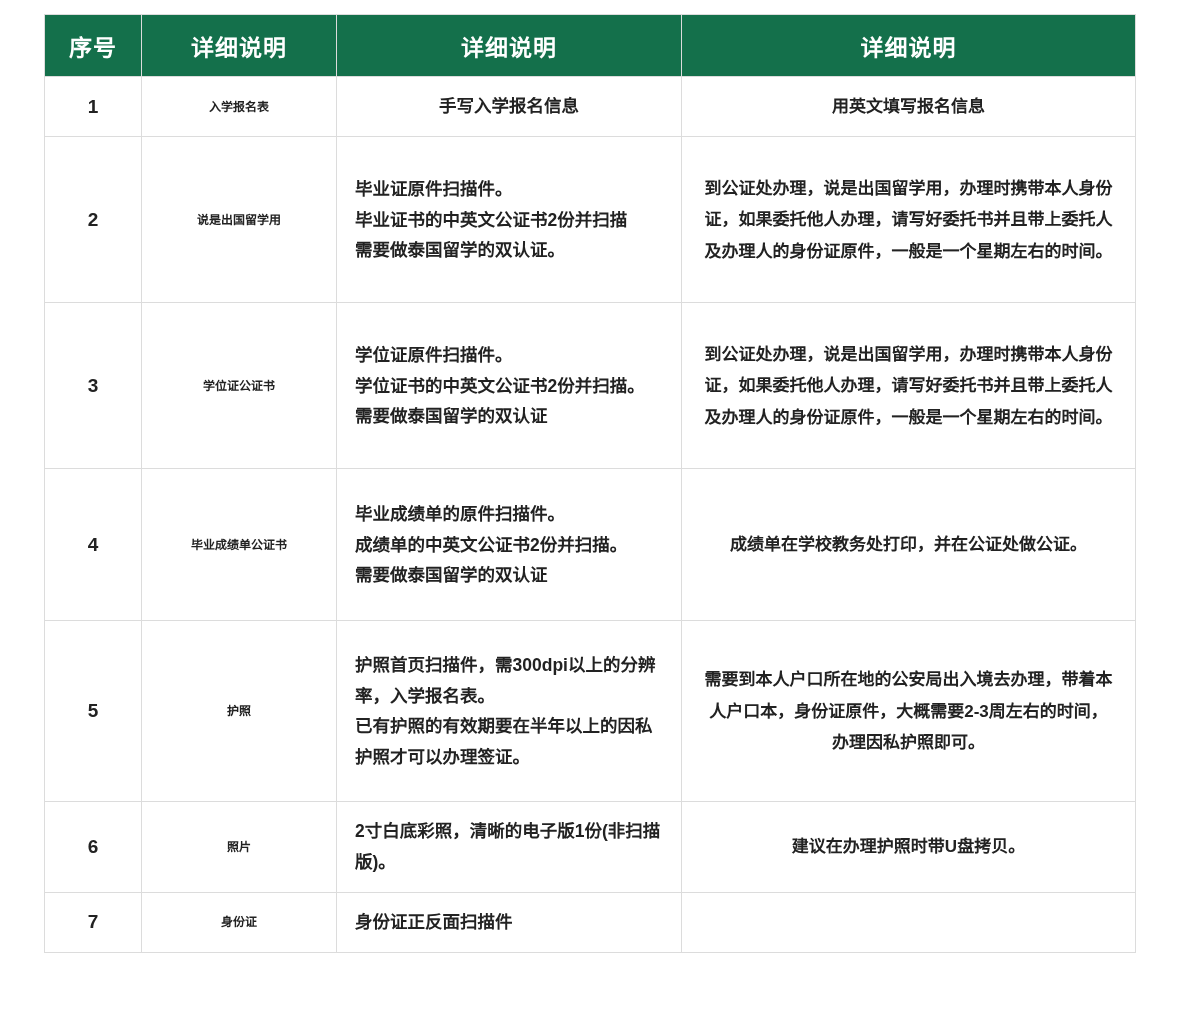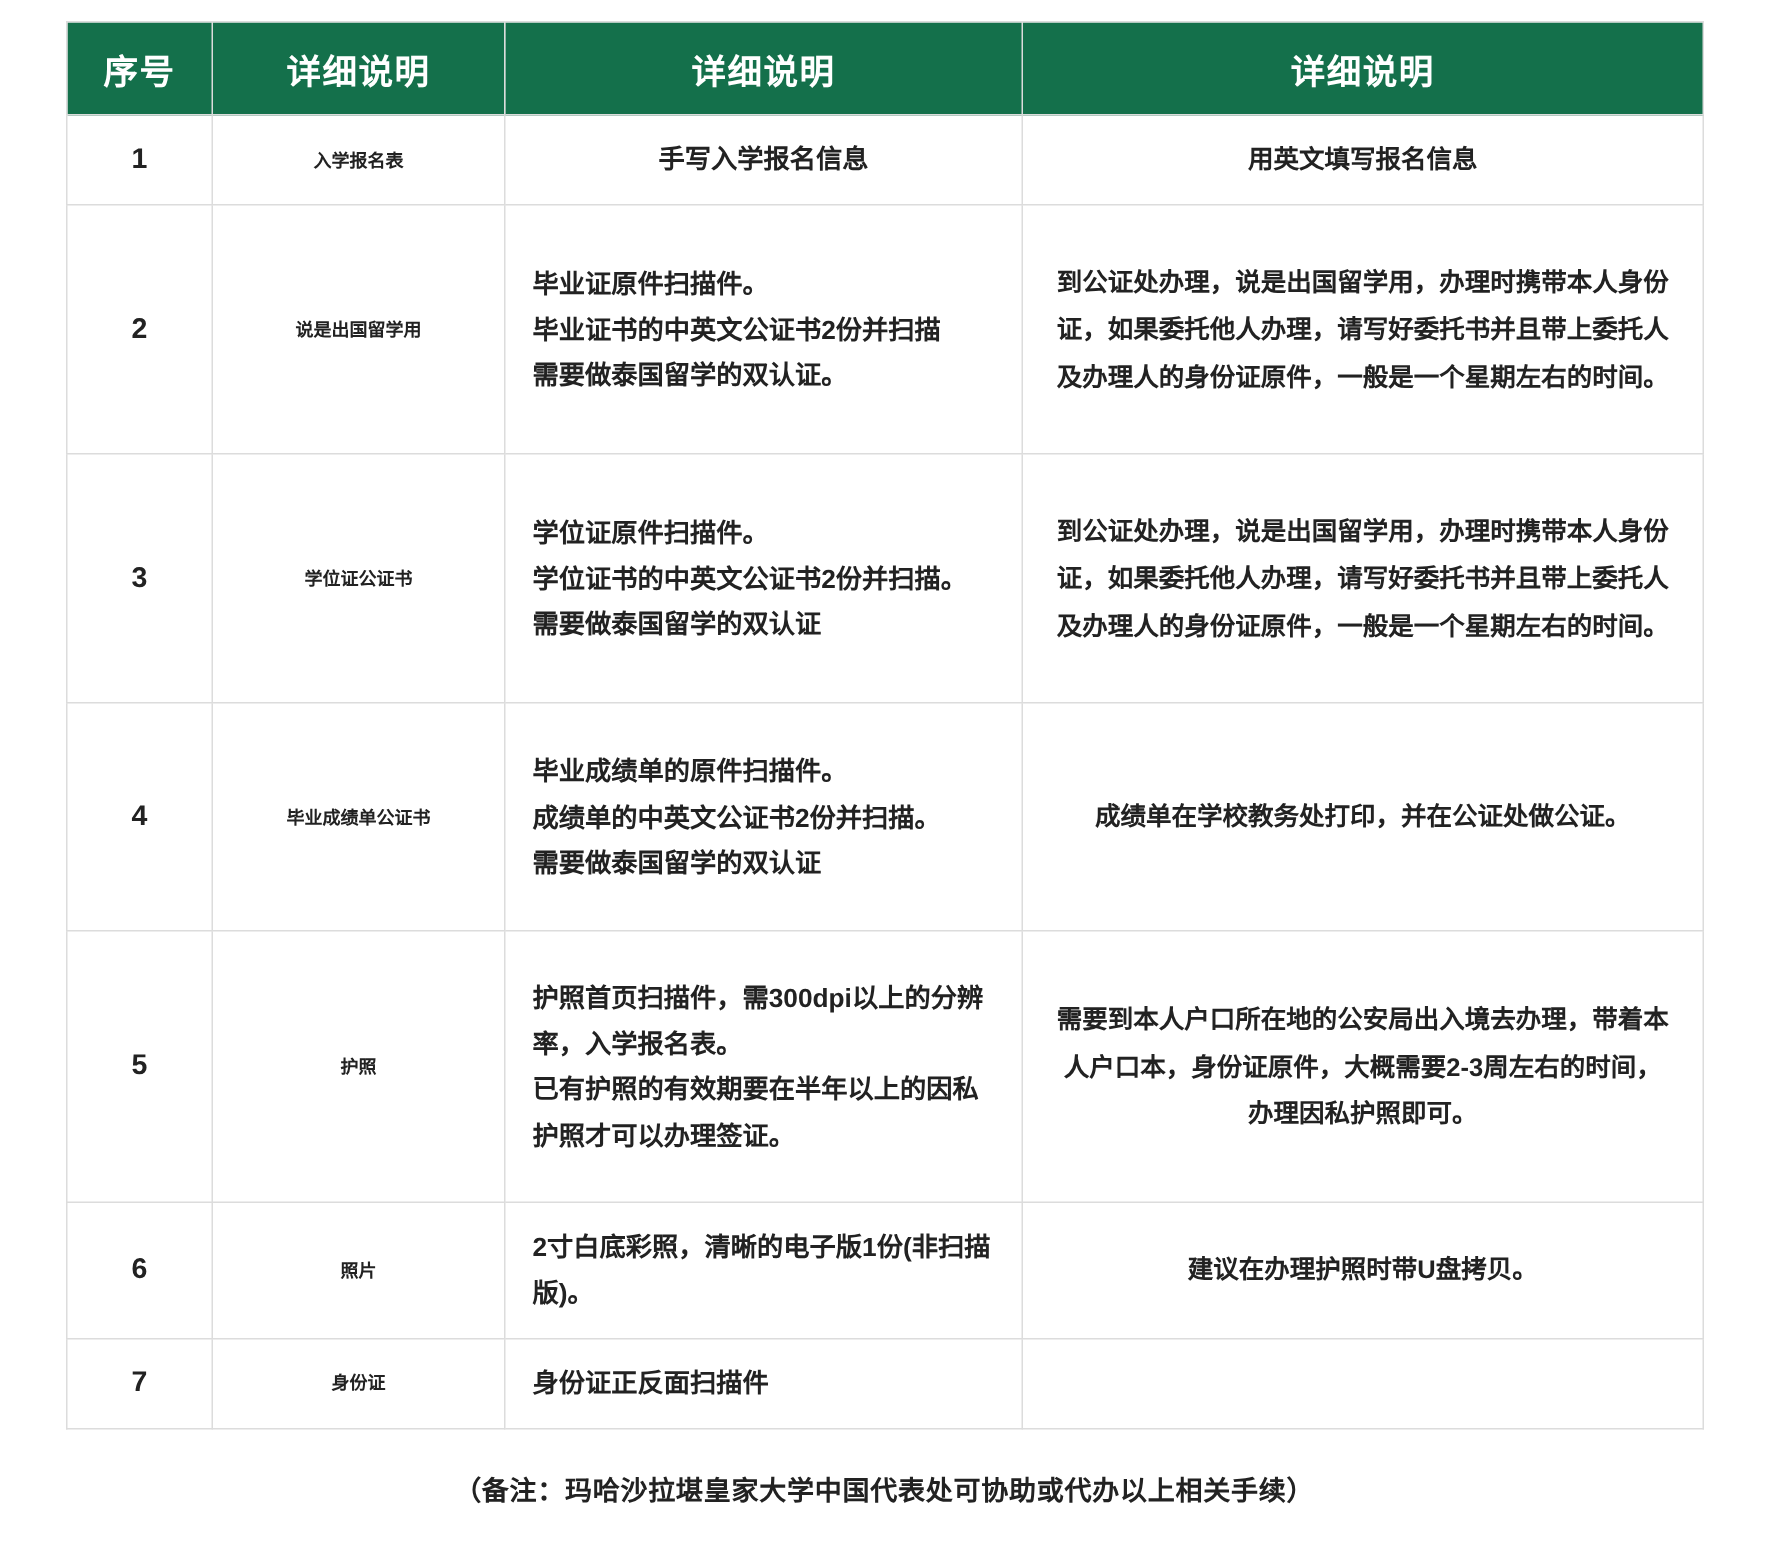--- a/index.html
+++ b/index.html
@@ -194,15 +194,14 @@
           <span class="line">身份证正反面扫描件</span>
         </td>
         <td class="detail">
           <span class="para"></span>
         </td>
       </tr>
 
     </tbody>
   </table>
 
-  <div class="footnote">（备注：玛哈沙拉堪皇家大学中国代表处可协助或代办以上相关手续）</div>
 
 </div>
 
 </body></html>

